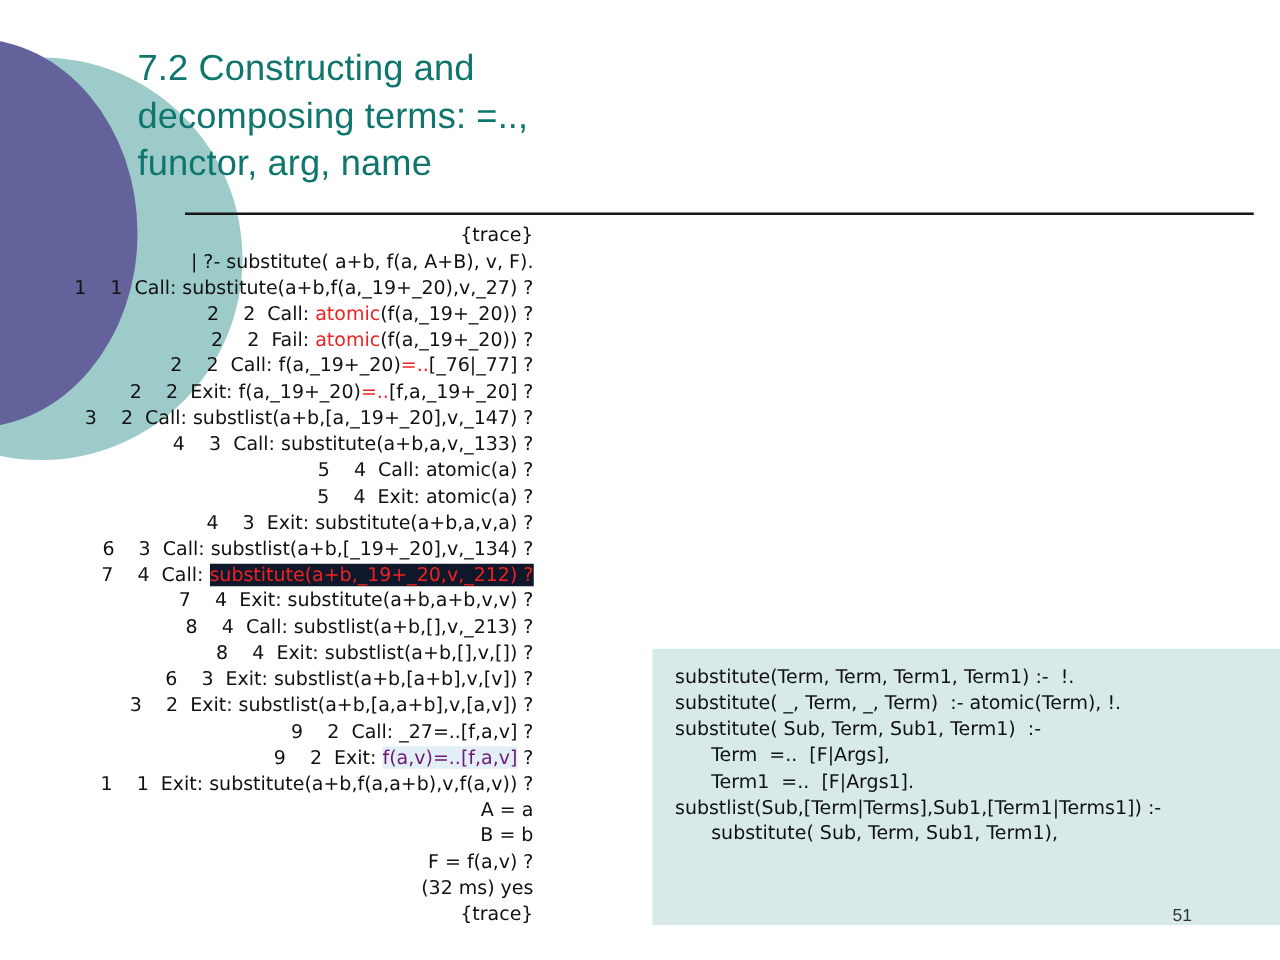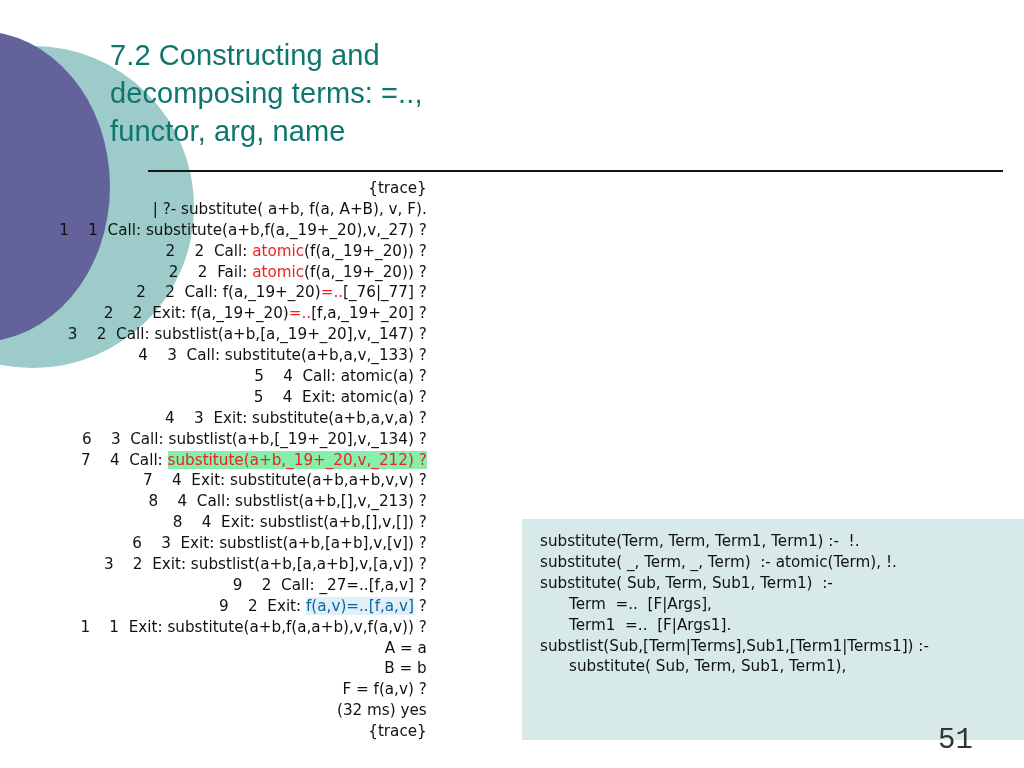--- a/index.html
+++ b/index.html
@@ -62,22 +62,22 @@
     font-family:"DejaVu Sans", sans-serif;
     font-size:15.2px;
     line-height:20.9px;
     color:#111111;
     white-space:pre;
     text-align:right;
   }
   #trace .ln { display:block; height:20.9px; }
   #trace .idt { display:inline-block; }
   .red  { color:#ee2222; }
-  .blue { color:#0369a1; }
-  .hl-pink { background:#86efac; }
+  .blue { color:#701a75; }
+  .hl-pink { background:#0f172a; }
   .hl-blue { background:#e2eff7; }
 
   
   #code-panel {
     position:absolute;
     left:522px; top:519px;
     width:592px; height:221px;
     background:#d8e9e9;
     box-sizing:border-box;
     padding:12px 0 0 18px;
@@ -88,22 +88,22 @@
     font-size:15.2px;
     line-height:20.9px;
     color:#111111;
     white-space:pre;
   }
 
   
   #page-number {
     position:absolute;
     left:938px; top:724px;
-    font-family:Liberation Mono, monospace;
-    font-size:29px;
+    font-family:Liberation Sans, sans-serif;
+    font-size:14px;
     color:#333333;
   }
 </style>
 </head>
 <body>
 
 <div id="deco">
   <div class="circle-teal"></div>
   <div class="circle-purple"></div>
 </div>

